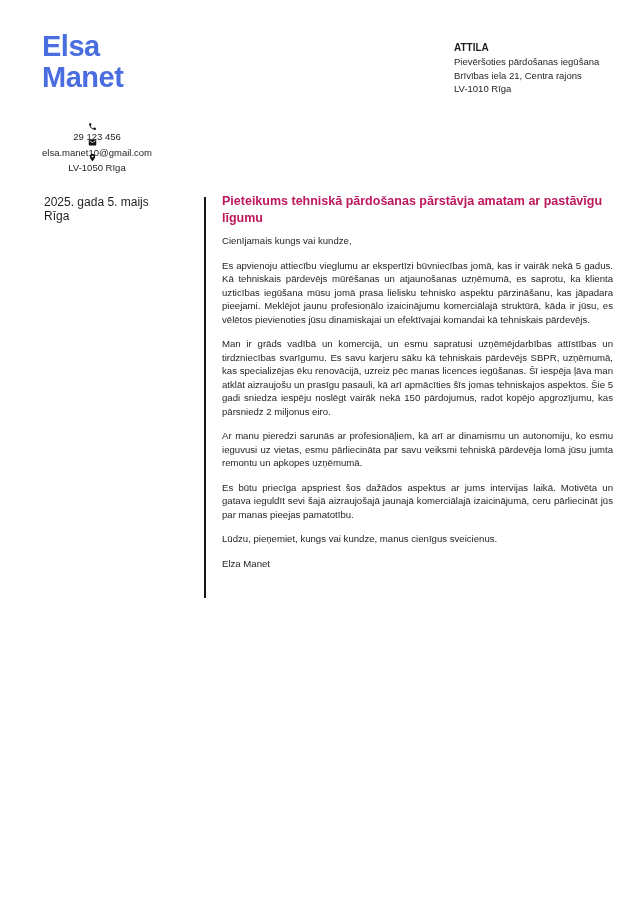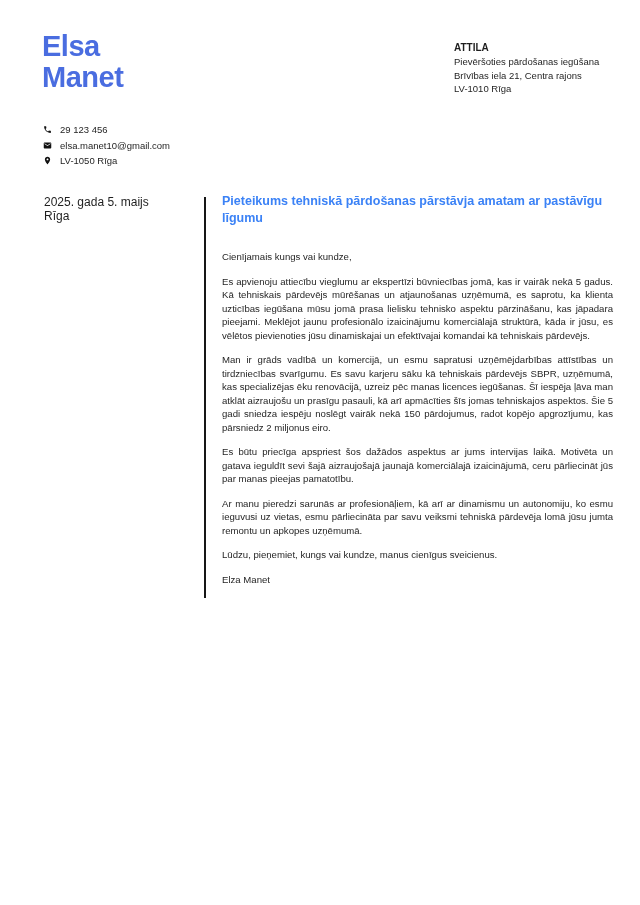--- a/index.html
+++ b/index.html
@@ -47,20 +47,21 @@
   .contact {
     position: absolute;
     left: 42px; top: 122px;
     font-size: 9.5px;
     color: #1f1f1f;
   }
   .contact-row {
     display: flex;
     align-items: center;
     height: 15.5px;
+    flex-direction: column;
   }
   .contact-row .cicon {
     width: 10px; height: 10px;
     margin-right: 8px;
     display: inline-flex;
     align-items: center;
     justify-content: center;
   }
   .cicon svg { width: 9px; height: 9px; fill: #111111; }
 
@@ -85,22 +86,22 @@
   .letter {
     position: absolute;
     left: 222px; top: 193px;
     width: 391px;
     color: #262626;
   }
   .letter-title {
     font-weight: 700;
     font-size: 12.5px;
     line-height: 16.5px;
-    color: #3b82f6;
-    margin-bottom: 24px;
+    color: #be185d;
+    margin-bottom: 8px;
   }
   .letter p {
     font-size: 9.6px;
     line-height: 13.5px;
     margin-bottom: 11px;
     text-align: justify;
   }
   .letter p.no-justify { text-align: left; }
   .signature { font-size: 9.6px; line-height: 13.5px; }
 </style>
@@ -153,19 +154,19 @@
     <div>Rīga</div>
   </div>
 
   <div class="divider"></div>
 
   <div class="letter">
     <div class="letter-title">Pieteikums tehniskā pārdošanas pārstāvja amatam ar pastāvīgu līgumu</div>
     <p class="no-justify">Cienījamais kungs vai kundze,</p>
     <p>Es apvienoju attiecību vieglumu ar ekspertīzi būvniecības jomā, kas ir vairāk nekā 5 gadus. Kā tehniskais pārdevējs mūrēšanas un atjaunošanas uzņēmumā, es saprotu, ka klienta uzticības iegūšana mūsu jomā prasa lielisku tehnisko aspektu pārzināšanu, kas jāpadara pieejami. Meklējot jaunu profesionālo izaicinājumu komerciālajā struktūrā, kāda ir jūsu, es vēlētos pievienoties jūsu dinamiskajai un efektīvajai komandai kā tehniskais pārdevējs.</p>
     <p>Man ir grāds vadībā un komercijā, un esmu sapratusi uzņēmējdarbības attīstības un tirdzniecības svarīgumu. Es savu karjeru sāku kā tehniskais pārdevējs SBPR, uzņēmumā, kas specializējas ēku renovācijā, uzreiz pēc manas licences iegūšanas. Šī iespēja ļāva man atklāt aizraujošu un prasīgu pasauli, kā arī apmācīties šīs jomas tehniskajos aspektos. Šie 5 gadi sniedza iespēju noslēgt vairāk nekā 150 pārdojumus, radot kopējo apgrozījumu, kas pārsniedz 2 miljonus eiro.</p>
+    <p>Ar manu pieredzi sarunās ar profesionāļiem, kā arī ar dinamismu un autonomiju, ko esmu ieguvusi uz vietas, esmu pārliecināta par savu veiksmi tehniskā pārdevēja lomā jūsu jumta remontu un apkopes uzņēmumā.</p>
     <p>Es būtu priecīga apspriest šos dažādos aspektus ar jums intervijas laikā. Motivēta un gatava ieguldīt sevi šajā aizraujošajā jaunajā komerciālajā izaicinājumā, ceru pārliecināt jūs par manas pieejas pamatotību.</p>
-    <p>Ar manu pieredzi sarunās ar profesionāļiem, kā arī ar dinamismu un autonomiju, ko esmu ieguvusi uz vietas, esmu pārliecināta par savu veiksmi tehniskā pārdevēja lomā jūsu jumta remontu un apkopes uzņēmumā.</p>
     <p class="no-justify">Lūdzu, pieņemiet, kungs vai kundze, manus cienīgus sveicienus.</p>
     <div class="signature">Elza Manet</div>
   </div>
 
 </div>
 
 </body></html>

